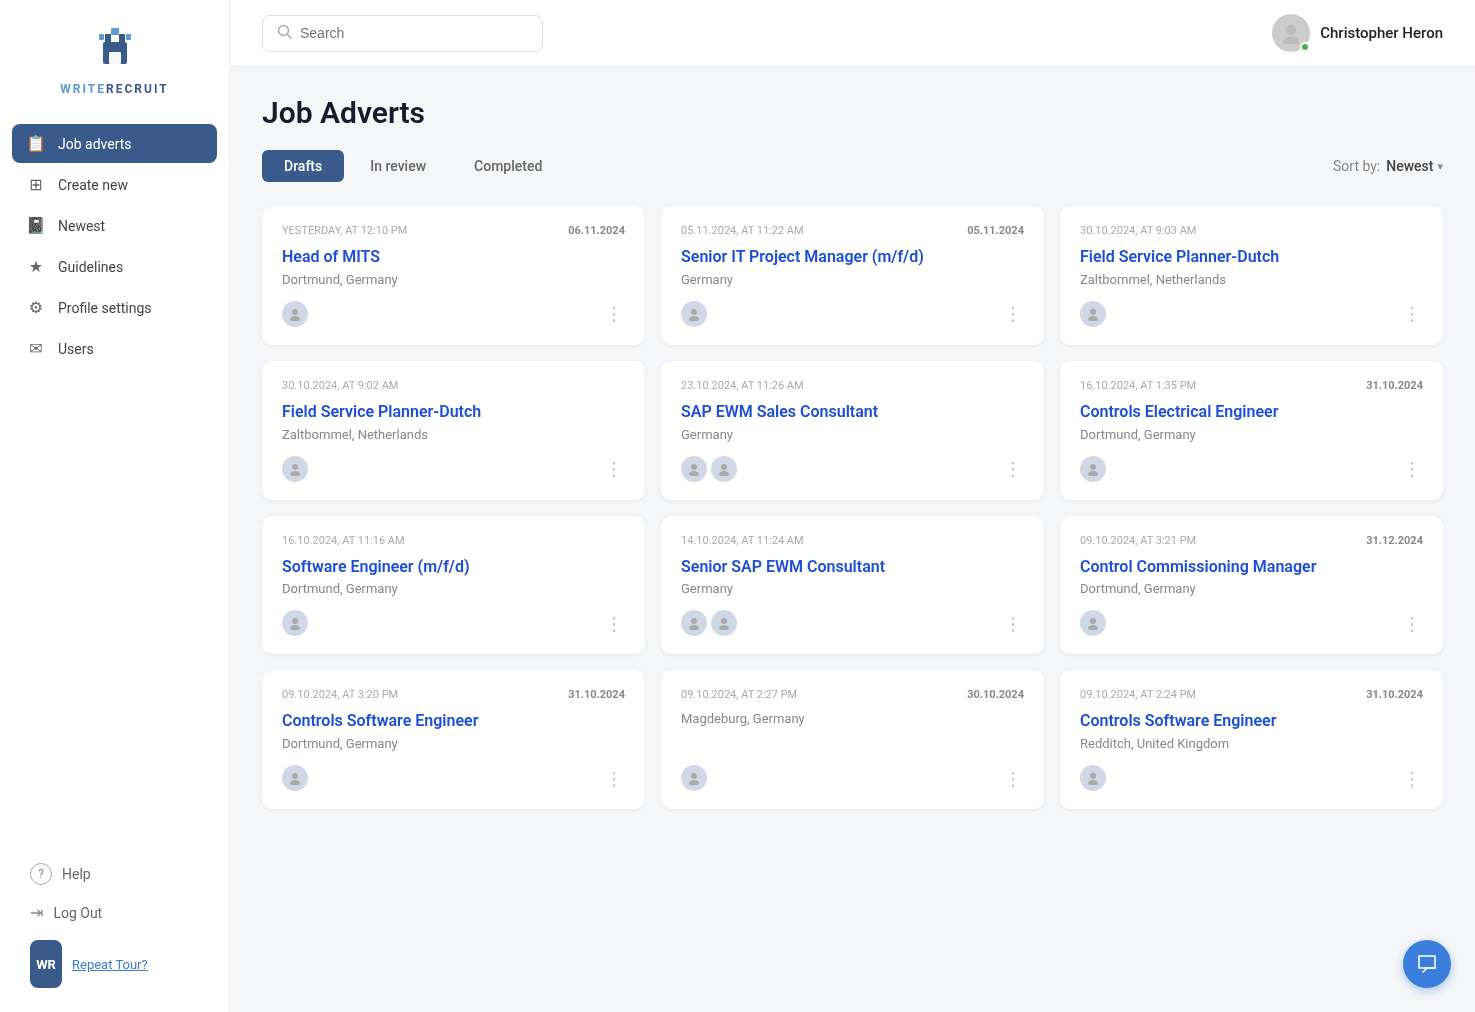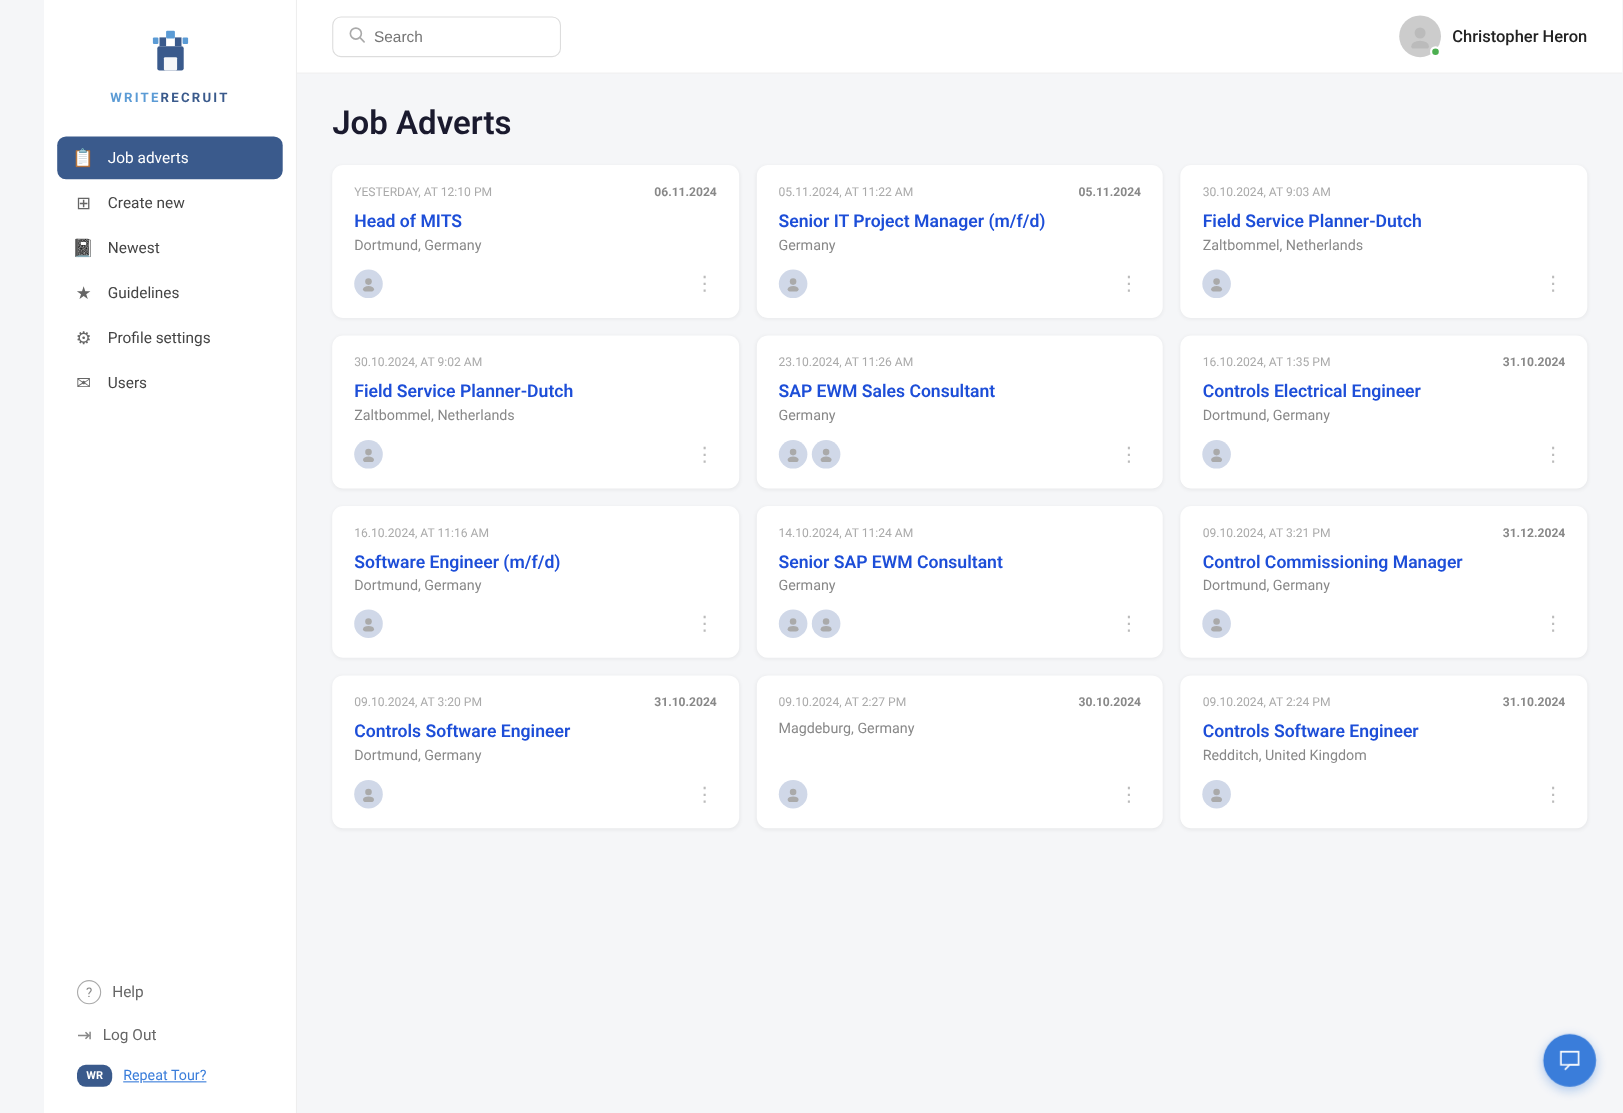--- a/index.html
+++ b/index.html
@@ -8,21 +8,20 @@
     
     .sidebar {
       width: 230px;
       min-width: 230px;
       background: #fff;
       display: flex;
       flex-direction: column;
       padding: 0;
       border-right: 1px solid #eee;
       height: 100vh;
-      margin-left: 40px;
     }
     .sidebar-logo {
       display: flex;
       flex-direction: column;
       align-items: center;
       padding: 24px 16px 20px;
       gap: 6px;
     }
     .logo-icon {
       width: 52px;
@@ -48,24 +47,24 @@
       display: flex;
       flex-direction: column;
       gap: 2px;
     }
     .sidebar-bottom-item {
       display: flex; align-items: center; gap: 10px;
       padding: 8px 14px; border-radius: 8px; cursor: pointer;
       font-size: 14px; color: #666;
     }
     .sidebar-badge {
-      width: 32px; height: 20px; border-radius: 8px;
+      width: 32px; height: 48px; border-radius: 8px;
       background: #3a5a8c; color: #fff;
       display: flex; align-items: center; justify-content: center;
-      font-size: 10px; font-weight: 700;
+      font-size: 13px; font-weight: 700;
     }
     .repeat-tour-link { color: #3a7dda; text-decoration: underline; font-size: 13px; cursor: pointer; }
 
     
     .main {
       flex: 1;
       display: flex;
       flex-direction: column;
       overflow: hidden;
       background: #f5f6f8;
@@ -80,21 +79,21 @@
       justify-content: space-between;
       border-bottom: 1px solid #eee;
     }
     .search-bar {
       display: flex;
       align-items: center;
       gap: 8px;
       border: 1.5px solid #ddd;
       border-radius: 8px;
       padding: 8px 14px;
-      width: 208px;
+      width: 281px;
       background: #fff;
     }
     .search-bar input {
       border: none; outline: none; font-size: 14px; color: #333; width: 100%;
       background: transparent;
     }
     .search-icon-svg { color: #aaa; font-size: 15px; }
     .user-info {
       display: flex; align-items: center; gap: 10px;
     }
@@ -258,20 +257,34 @@
           </svg>
         <div class="online-dot"></div>
       </div>
       <span class="user-name">Christopher Heron</span>
     </div>
   </div>
 
   <div class="content">
     <h1 class="page-title">Job Adverts</h1>
 
+    <div class="tabs-bar">
+      <div class="tabs">
+        <div class="tab active">Drafts</div>
+        <div class="tab">In review</div>
+        <div class="tab">Completed</div>
+      </div>
+      <div class="sort-bar">
+        <span>Sort by:</span>
+        <div class="sort-dropdown">
+          <span>Newest</span>
+          <span class="chevron-down">▾</span>
+        </div>
+      </div>
+    </div>
 
     <div class="cards-grid" id="cards-grid">
     <div class="card">
       <div class="card-meta">
         <span class="card-date-left">Yesterday, at 12:10 PM</span>
         <span class="card-date-right">06.11.2024</span>
       </div>
       <div class="card-title">Head of MITS</div>
       <div class="card-location">Dortmund, Germany</div>
       <div class="card-footer">

